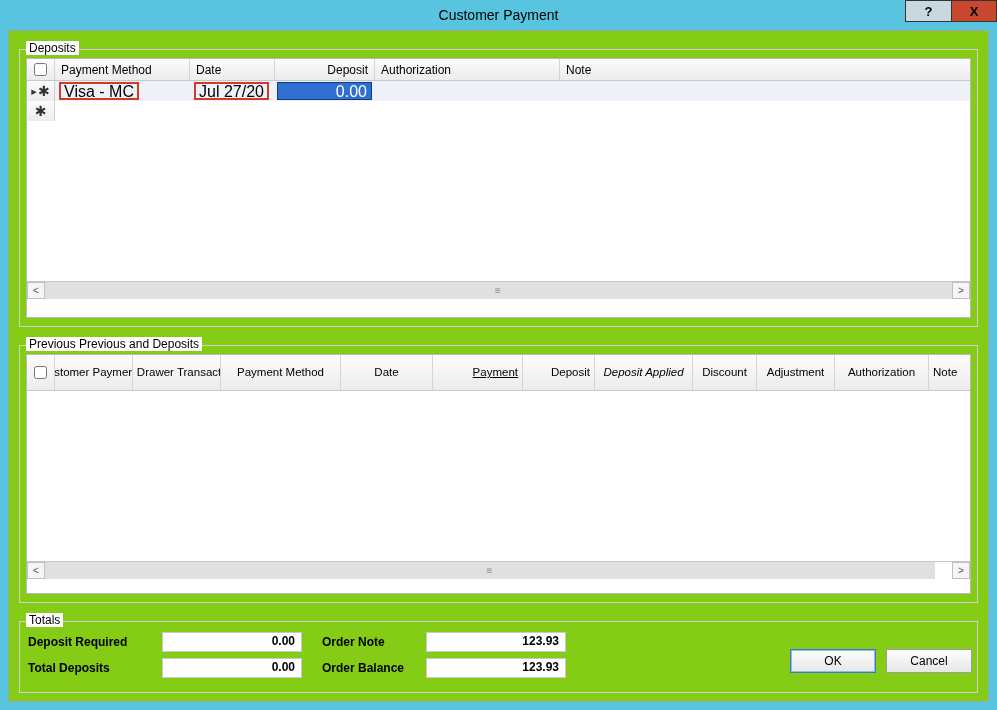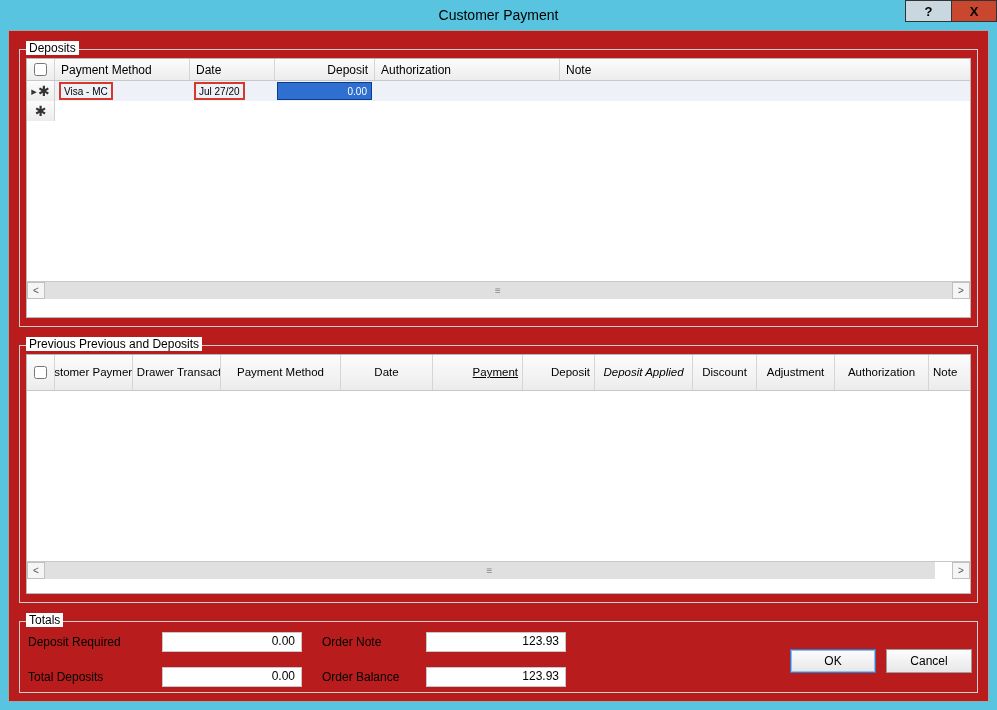--- a/index.html
+++ b/index.html
@@ -51,21 +51,21 @@
     cursor: pointer;
   }
   .titlebar-btn.help { background: #c9d7e0; border-right: none; }
   .titlebar-btn.close { background: #c9472f; color: #000; }
   .client {
     position: absolute;
     left: 8px;
     right: 8px;
     top: 30px;
     bottom: 8px;
-    background: #b91c1c;
+    background: #84cc16;
     border: 1px solid #9aa;
     padding: 10px 10px 14px 10px;
   }
   .groupbox {
     border: 1px solid #d0d0d0;
     position: relative;
     margin-top: 8px;
     padding: 8px 6px 6px 6px;
   }
   .groupbox-legend {
@@ -106,21 +106,21 @@
     display: flex;
     height: 20px;
     align-items: stretch;
   }
   .grid-row.alt { background: #eef1f8; }
   .gcell {
     border-right: 1px solid transparent;
     display: flex;
     align-items: center;
     padding: 0 4px;
-    font-size: 10px;
+    font-size: 16px;
     white-space: nowrap;
     overflow: hidden;
   }
   .rowhead {
     width: 28px;
     background: linear-gradient(#fcfcfc,#ececec);
     border-right: 1px solid #d0d0d0;
     display:flex;
     align-items:center;
     justify-content:center;
@@ -187,21 +187,22 @@
   }
   
   .totals-inner {
     display:flex;
     gap: 20px;
     padding: 2px 2px 2px 2px;
   }
   .totals-col {
     display:flex;
     flex-direction:column;
-    gap: 15px;
+    gap: 6px;
+    font-weight: bold;
   }
   .totals-row {
     display:flex;
     align-items:center;
     gap: 4px;
   }
   .totals-label { width: 130px; }
   .totals-field {
     width: 140px;
     height: 20px;

